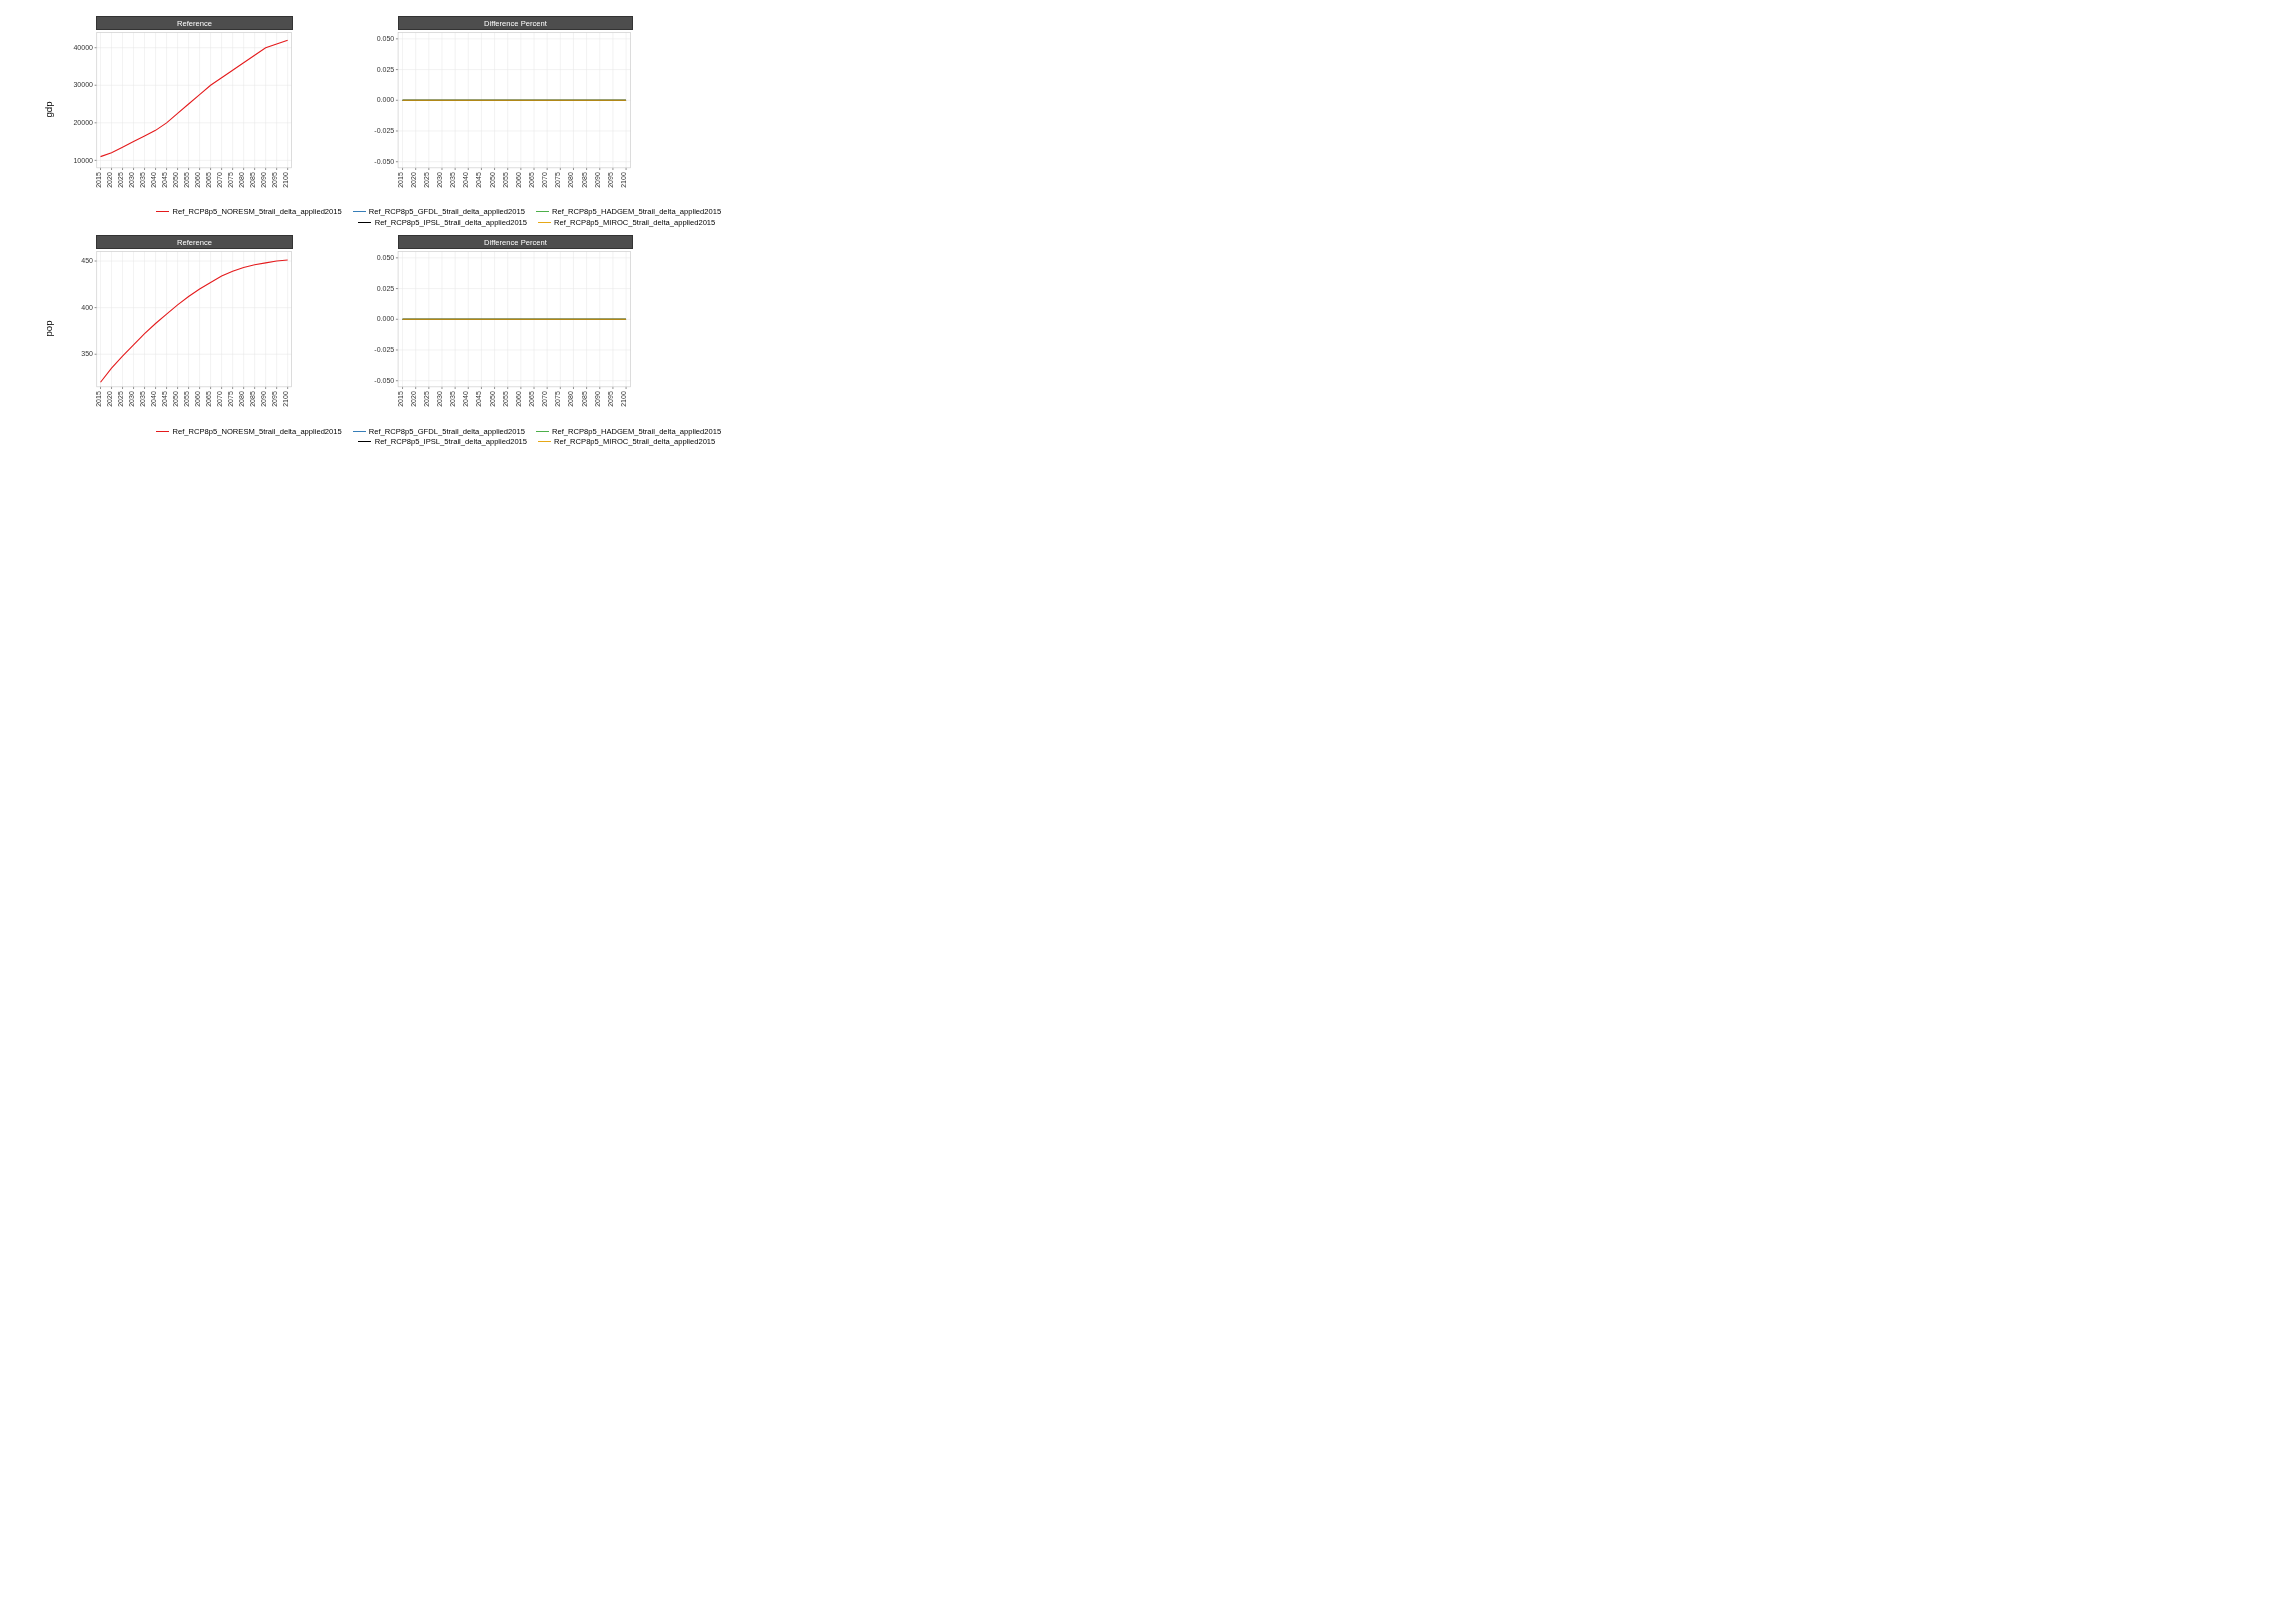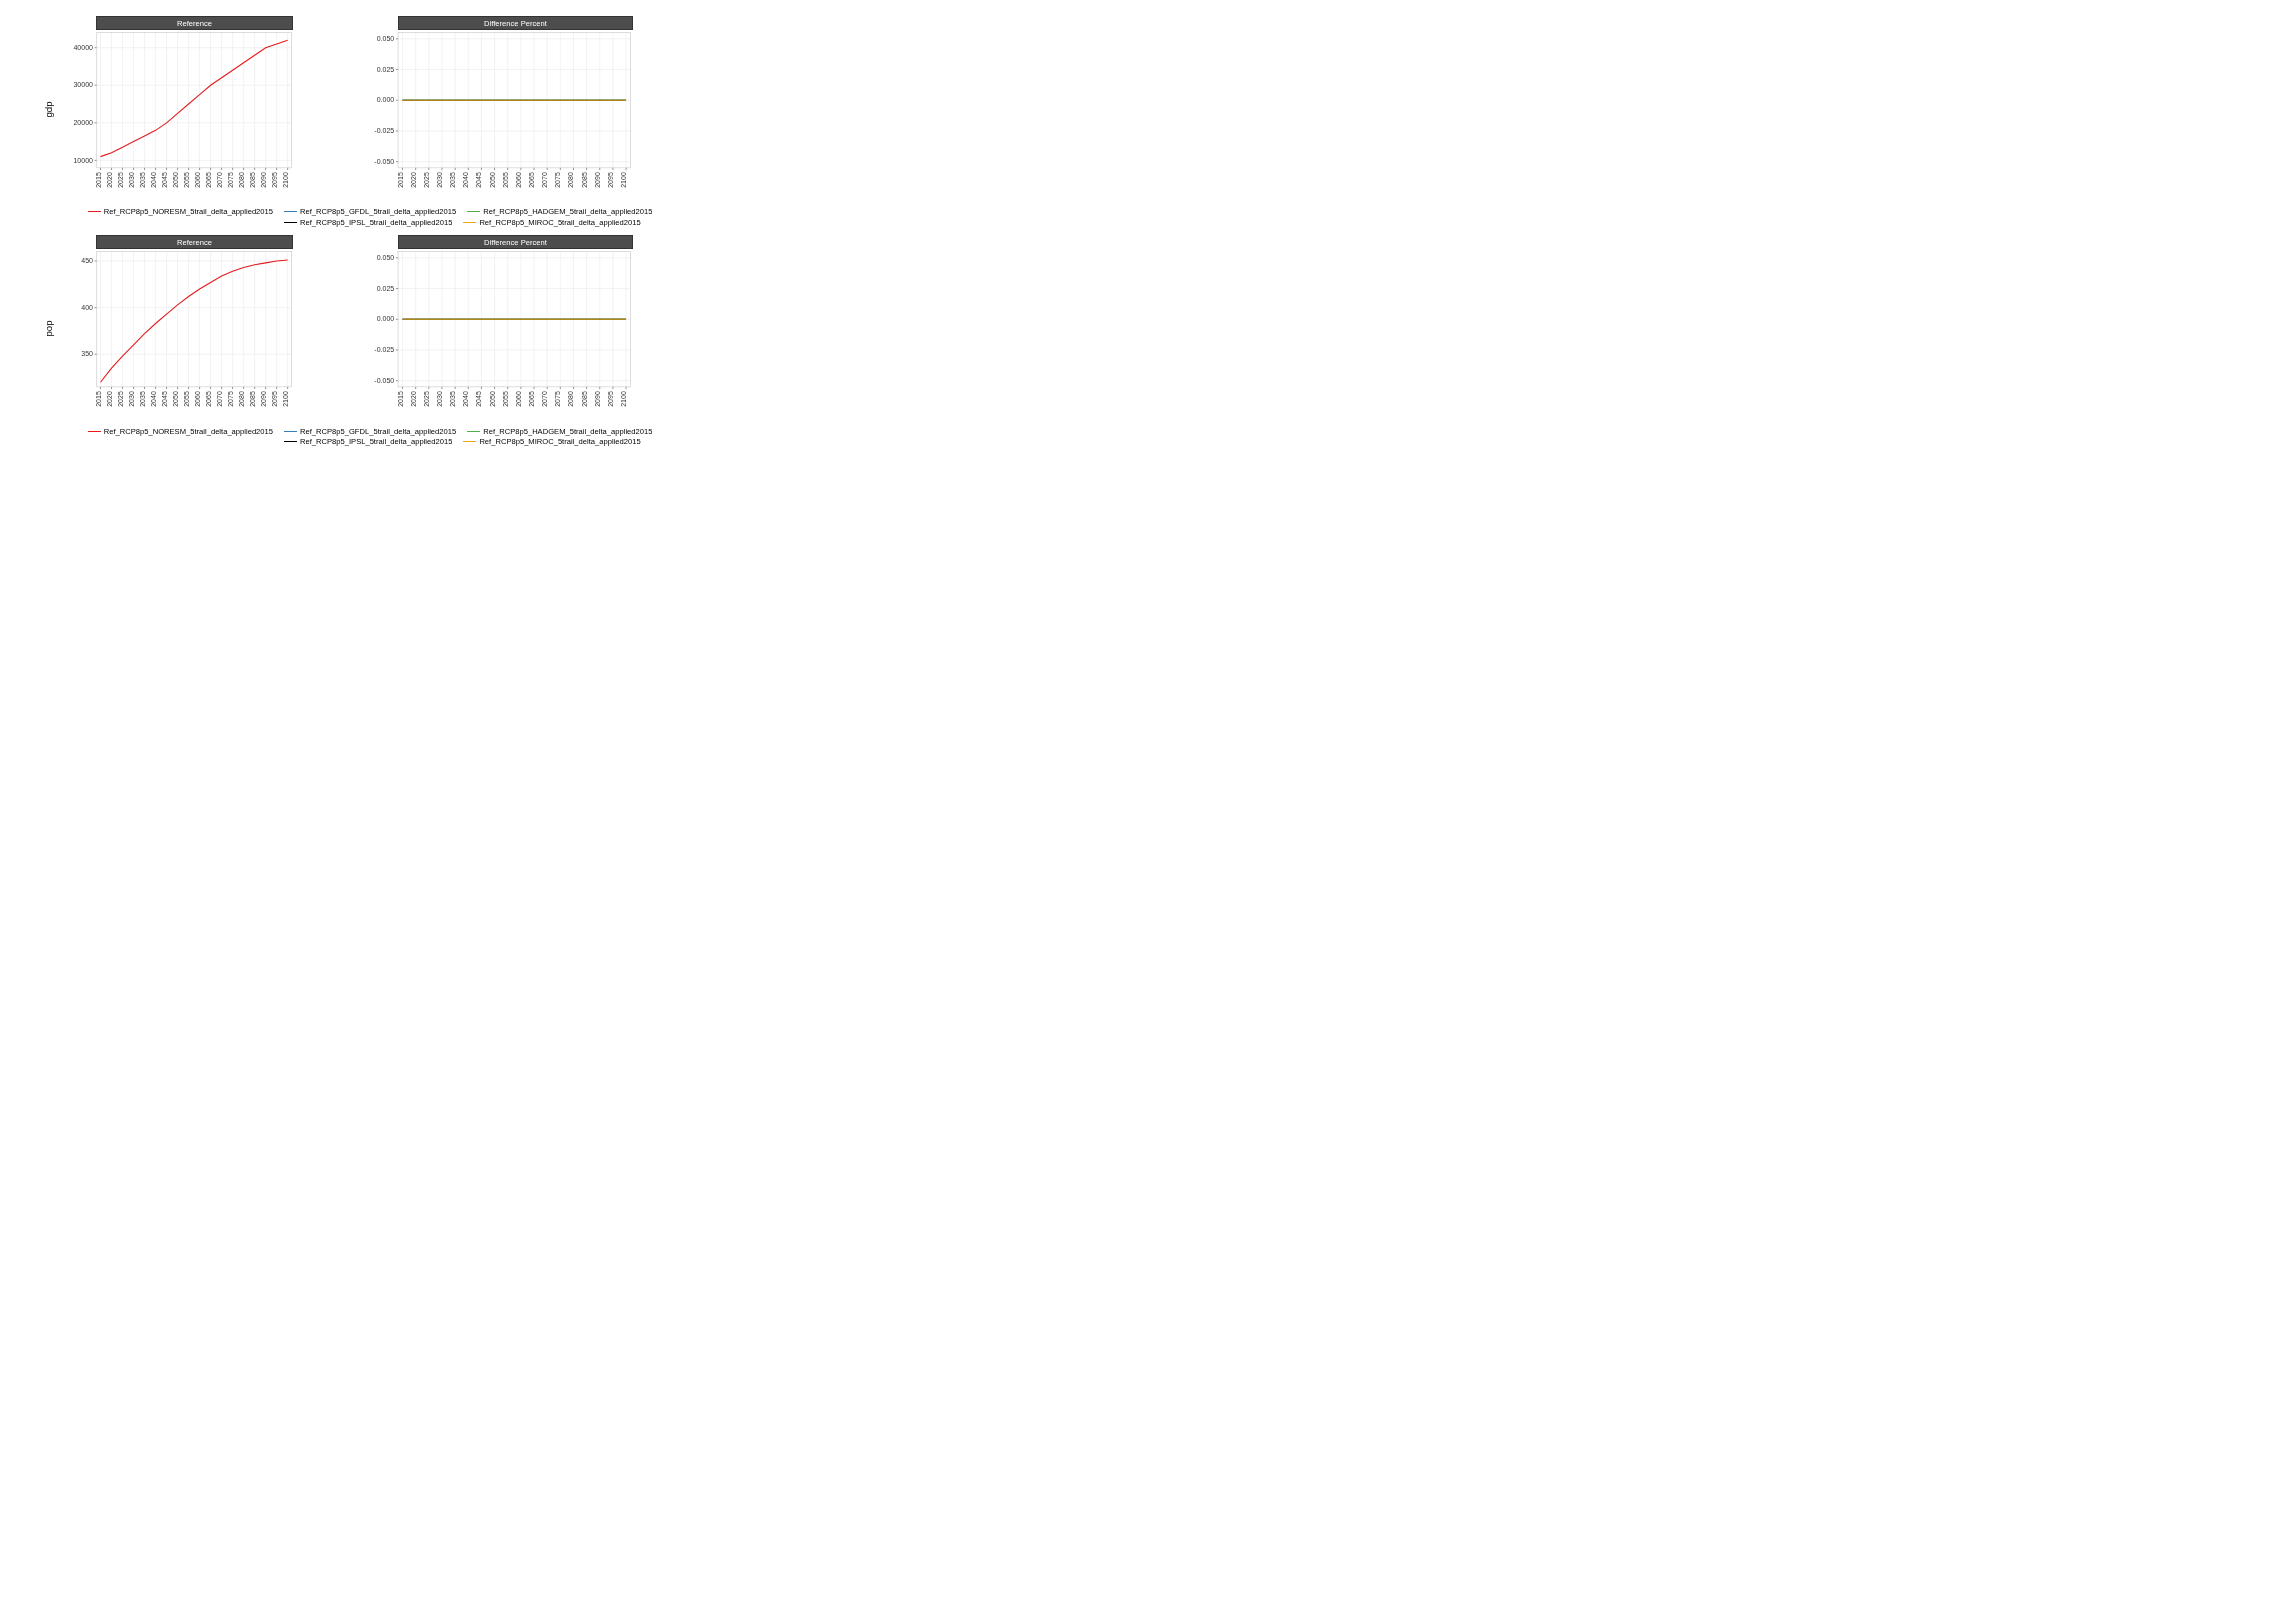--- a/index.html
+++ b/index.html
@@ -43,20 +43,21 @@
     text-align: center;
     padding: 1.6px 0;
   }
   svg { display: block; }
   .legend-block {
     padding: 3.2px 0 7.6px 0;
   }
   .legend-row {
     display: flex;
     flex-direction: row;
+    justify-content: center;
     gap: 10.8px;
     font-size: 7.6px;
     margin: 1.1px 0;
     white-space: nowrap;
     overflow: hidden;
   }
   .legend-item {
     display: flex;
     align-items: center;
     gap: 3.2px;

